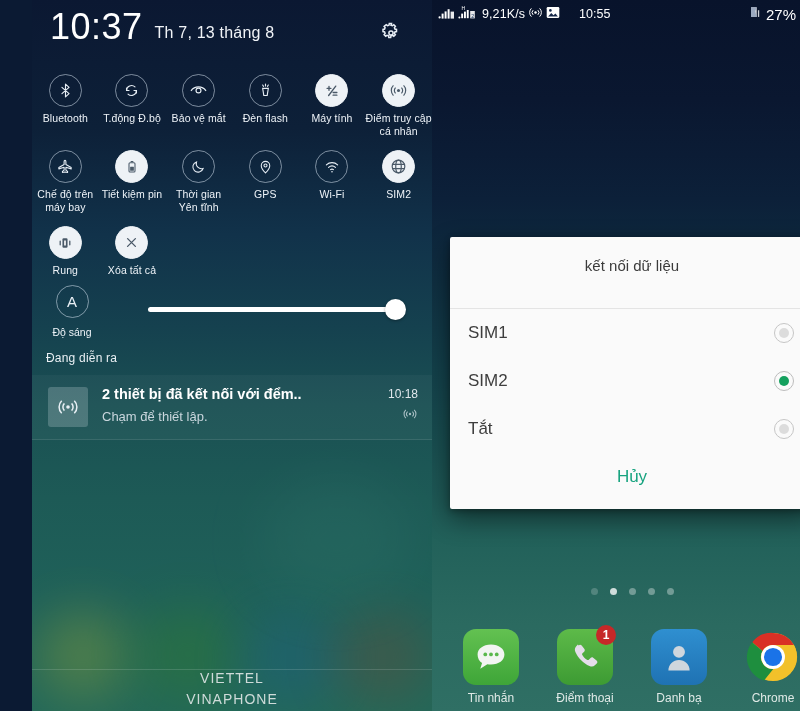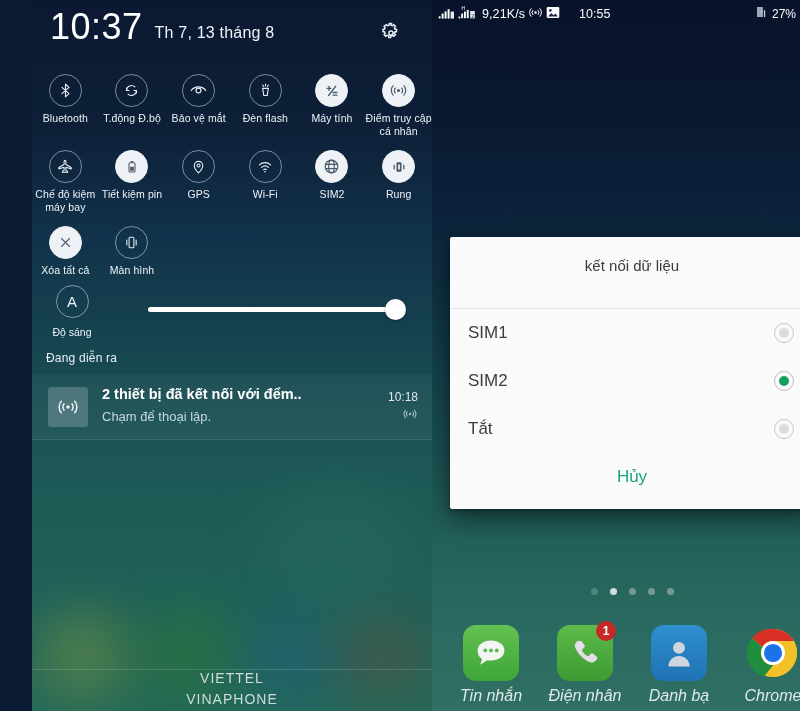--- a/index.html
+++ b/index.html
@@ -160,21 +160,21 @@
     border-bottom: 1px solid rgba(255,255,255,.10);
   }
   .notif-icon {
     width: 40px; height: 40px; border-radius: 3px;
     background: rgba(233,240,245,.22);
     display:flex; align-items:center; justify-content:center;
     flex: 0 0 auto;
     margin-top: 2px;
   }
   .notif-body { flex: 1 1 auto; padding-left: 14px; min-width: 0;}
-  .notif-title-row { display:flex; align-items:flex-end; }
+  .notif-title-row { display:flex; align-items:flex-start; }
   .notif-title {
     color: #ffffff; font-size: 14.5px; font-weight: bold;
     line-height: 19px;
     white-space: nowrap; overflow: hidden;
     flex: 1 1 auto;
   }
   .notif-time { color: #dfe7ec; font-size: 12px; margin-left: 8px; margin-top:2px; flex:0 0 auto;}
   .notif-sub-row { display:flex; align-items:center; margin-top:2px;}
   .notif-sub { color: #c9d6dd; font-size: 13px; flex: 1 1 auto;}
   .notif-badge { flex: 0 0 auto; opacity:.75; }
@@ -219,21 +219,21 @@
     position: relative; z-index: 5;
     height: 28px;
     display: flex; 
     padding: 0 8px 0 6px;
     color: #ffffff;
   }
   .sb-left { display:flex; align-items:center; gap:3px; }
   .sb-speed { font-size: 12.5px; margin-left: 2px; letter-spacing:.1px;}
   .sb-clock { font-size: 12.5px; margin-left: 16px; }
   .sb-right { margin-left:auto; display:flex; align-items:center; gap:4px;}
-  .sb-batt-pct { font-size: 12px; }
+  .sb-batt-pct { font-size: 15px; }
 
   
   .dialog {
     position: absolute;
     left: 18px; top: 237px;
     width: 364px;
     background: #fafafa;
     border-radius: 2px;
     box-shadow: 0 10px 26px rgba(0,0,0,.45), 0 2px 6px rgba(0,0,0,.3);
     z-index: 10;
@@ -281,21 +281,21 @@
   
   .dock {
     position: absolute; left: 0; bottom: 6px;
     width: 400px;
     display: flex;
     z-index: 4;
     padding: 0 12px;
   }
   .dock-item { flex: 1 1 25%; display:flex; flex-direction:column; align-items:center;}
   .dock-ico { position: relative; width: 56px; height: 56px; }
-  .dock-lbl { margin-top: 6px; color: #dfe9e6; font-size: 16px; font-style: italic; }
+  .dock-lbl { margin-top: 6px; color: #dfe9e6; font-size: 12px; }
   .sq { width:56px; height:56px; border-radius: 13px; display:flex; align-items:center; justify-content:center;}
   .sq.msg { background: linear-gradient(180deg,#63c151 0%, #3ea538 100%); }
   .sq.phone { background: linear-gradient(180deg,#5dba49 0%, #3d9b33 100%); }
   .sq.contacts { background: linear-gradient(180deg,#2f8fd0 0%, #1f72b3 100%); }
   .badge {
     position: absolute; right: -3px; top: -4px;
     min-width: 20px; height: 20px; border-radius: 10px;
     background: #c62828; color:#fff;
     font-size: 12px; font-weight:bold;
     display:flex; align-items:center; justify-content:center;
@@ -392,34 +392,42 @@
           </div>
           <div class="qs-lbl">Điểm truy cập cá nhân</div>
         </div>
 
         <div class="qs-tile r2">
           <div class="qs-ico">
             <svg width="18" height="18" viewBox="0 0 24 24" fill="none" stroke="#e6edf4" stroke-width="1.5" stroke-linejoin="round">
               <path d="M12 3.2c.8 0 1.2.8 1.2 1.8v3.6l7 4v1.9l-7-2.1v3.8l2.2 1.6v1.5L12 18.6l-3.4.7v-1.5l2.2-1.6v-3.8l-7 2.1v-1.9l7-4V5c0-1 .4-1.8 1.2-1.8z"></path>
             </svg>
           </div>
-          <div class="qs-lbl">Chế độ kiệm máy bay</div>
+          <div class="qs-lbl">Chế độ trên máy bay</div>
         </div>
 
         <div class="qs-tile r2">
           <div class="qs-ico on">
             <svg width="16" height="16" viewBox="0 0 24 24" fill="none" stroke="#4a5968" stroke-width="1.6">
               <rect x="7.5" y="5.5" width="9" height="14" rx="1.6"></rect>
               <path d="M10 3.8h4"></path>
               <rect x="9.2" y="11.5" width="5.6" height="6.3" fill="#4a5968" stroke="none" rx=".6"></rect>
             </svg>
           </div>
           <div class="qs-lbl">Tiết kiệm pin</div>
         </div>
 
+        <div class="qs-tile r2">
+          <div class="qs-ico">
+            <svg width="17" height="17" viewBox="0 0 24 24" fill="none" stroke="#e6edf4" stroke-width="1.5" stroke-linecap="round">
+              <path d="M18.5 14.8A7.4 7.4 0 0 1 9.2 5.5a7.4 7.4 0 1 0 9.3 9.3z"></path>
+            </svg>
+          </div>
+          <div class="qs-lbl">Thời gian Yên tĩnh</div>
+        </div>
 
         <div class="qs-tile r2">
           <div class="qs-ico">
             <svg width="17" height="17" viewBox="0 0 24 24" fill="none" stroke="#e6edf4" stroke-width="1.5">
               <path d="M12 21s6-6 6-10.2A6 6 0 0 0 6 10.8C6 15 12 21 12 21z"></path>
               <circle cx="12" cy="10.6" r="2.2"></circle>
             </svg>
           </div>
           <div class="qs-lbl">GPS</div>
         </div>
@@ -460,29 +468,20 @@
 
         <div class="qs-tile">
           <div class="qs-ico on">
             <svg width="17" height="17" viewBox="0 0 24 24" fill="none" stroke="#4a5968" stroke-width="1.9" stroke-linecap="round">
               <path d="M6.5 6.5l11 11M17.5 6.5l-11 11"></path>
             </svg>
           </div>
           <div class="qs-lbl">Xóa tất cả</div>
         </div>
 
-        <div class="qs-tile">
-          <div class="qs-ico">
-            <svg width="17" height="17" viewBox="0 0 24 24" fill="none" stroke="#e6edf4" stroke-width="1.5">
-              <rect x="8.6" y="4.6" width="6.8" height="14.8" rx="1.4"></rect>
-              <path d="M5.4 8.4v7.2M18.6 8.4v7.2" stroke-linecap="round"></path>
-            </svg>
-          </div>
-          <div class="qs-lbl">Màn hình</div>
-        </div>
 
       </div>
 
       <div class="bright-row">
         <div class="bright-left">
           <div class="bright-circle">A</div>
           <div class="bright-lbl">Độ sáng</div>
         </div>
         <div class="slider-wrap">
           <div class="slider-track"></div>
@@ -499,21 +498,21 @@
             <path d="M8.4 8.4a5.1 5.1 0 0 0 0 7.2M15.6 15.6a5.1 5.1 0 0 0 0-7.2"></path>
             <path d="M5.7 5.7a8.9 8.9 0 0 0 0 12.6M18.3 18.3a8.9 8.9 0 0 0 0-12.6"></path>
           </svg>
         </div>
         <div class="notif-body">
           <div class="notif-title-row">
             <div class="notif-title">2 thiết bị đã kết nối với đểm..</div>
             <div class="notif-time">10:18</div>
           </div>
           <div class="notif-sub-row">
-            <div class="notif-sub">Chạm để thoại lập.</div>
+            <div class="notif-sub">Chạm để thiết lập.</div>
             <div class="notif-badge">
               <svg width="16" height="16" viewBox="0 0 24 24" fill="none" stroke="#d6e2e8" stroke-width="1.6">
                 <circle cx="12" cy="12" r="1.8" fill="#d6e2e8" stroke="none"></circle>
                 <path d="M8.4 8.4a5.1 5.1 0 0 0 0 7.2M15.6 15.6a5.1 5.1 0 0 0 0-7.2"></path>
                 <path d="M5.7 5.7a8.9 8.9 0 0 0 0 12.6M18.3 18.3a8.9 8.9 0 0 0 0-12.6"></path>
               </svg>
             </div>
           </div>
         </div>
       </div>
@@ -640,21 +639,21 @@
 
       <div class="dock-item">
         <div class="dock-ico">
           <div class="sq phone">
             <svg width="34" height="34" viewBox="0 0 40 40">
               <path d="M12.6 6.4c1.2-1.2 2.6-.9 3.5.2l3.2 4c.8 1 .6 2.2-.3 3.1l-2 2c-.5.5-.6 1.1-.3 1.7 1.3 2.7 3.4 4.8 6.1 6.1.6.3 1.2.2 1.7-.3l2-2c.9-.9 2.1-1.1 3.1-.3l4 3.2c1.1.9 1.4 2.3.2 3.5l-2.2 2.2c-1.6 1.6-4 1.8-6.3.8-3.7-1.6-7-4-9.8-6.8-2.8-2.8-5.2-6.1-6.8-9.8-1-2.3-.8-4.7.8-6.3l2.1-2.3z" fill="#e4ddea"></path>
             </svg>
           </div>
           <div class="badge">1</div>
         </div>
-        <div class="dock-lbl">Điện nhân</div>
+        <div class="dock-lbl">Điểm thoại</div>
       </div>
 
       <div class="dock-item">
         <div class="dock-ico">
           <div class="sq contacts">
             <svg width="34" height="34" viewBox="0 0 40 40">
               <circle cx="20" cy="14" r="7" fill="#cfd6dd"></circle>
               <path d="M7.5 36c0-7.2 5.6-12.4 12.5-12.4S32.5 28.8 32.5 36z" fill="#cfd6dd"></path>
             </svg>
           </div>

